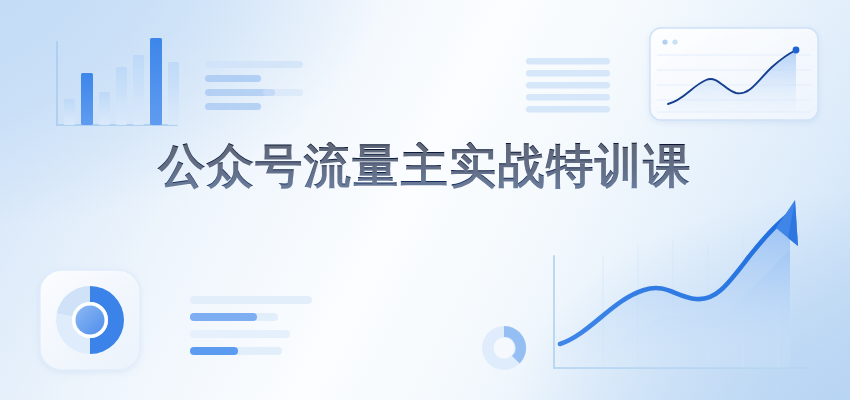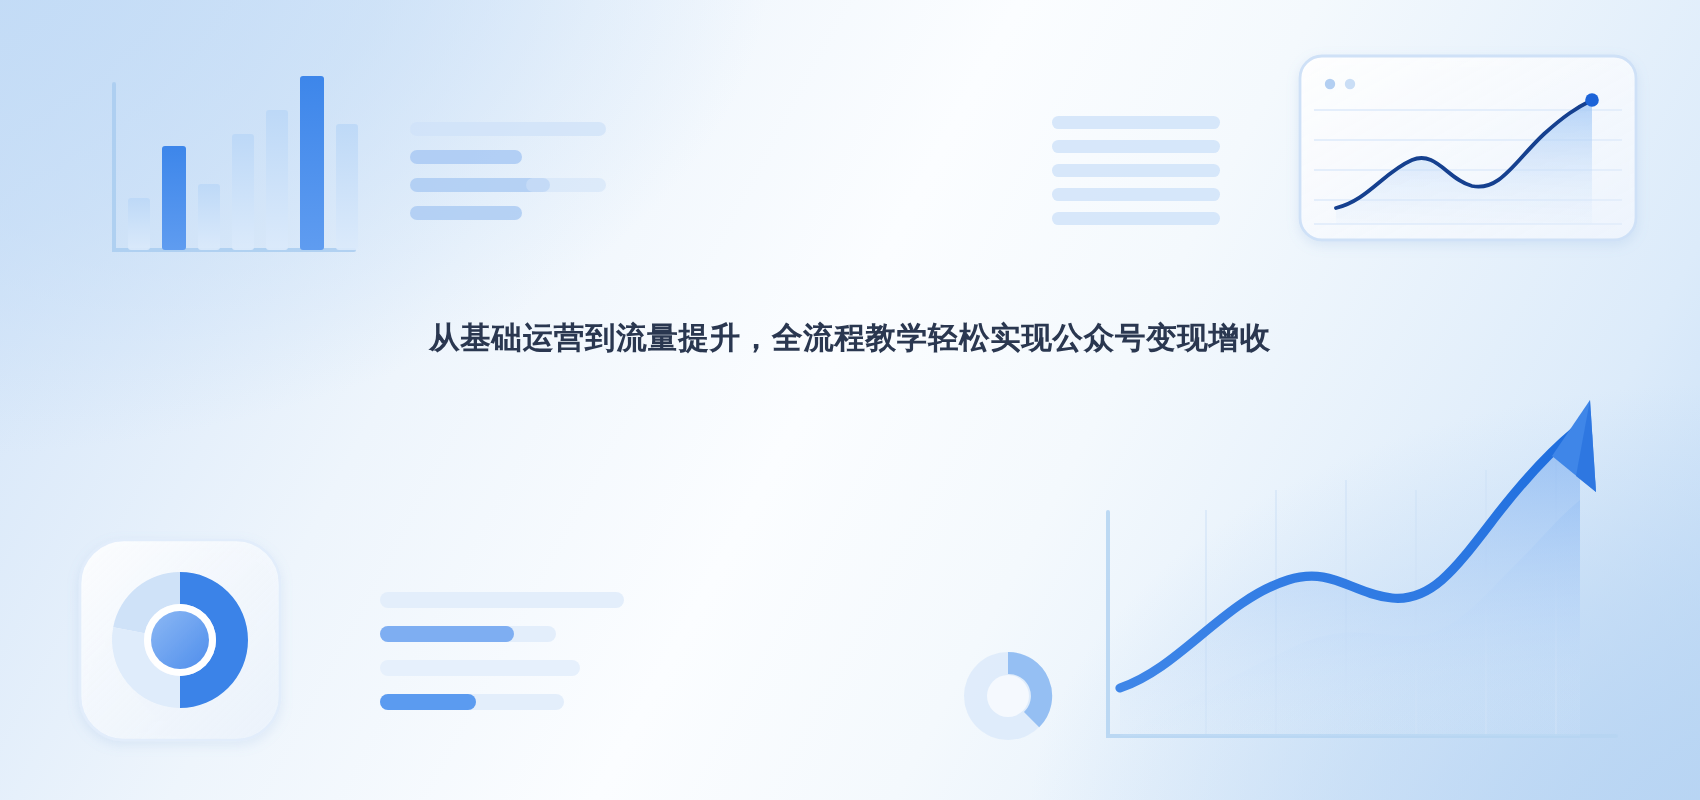--- a/index.html
+++ b/index.html
@@ -176,16 +176,16 @@
       <path d="M560 344 C590 334 612 300 644 290 C666 283 676 297 696 299 C716 301 728 284 748 258 C762 240 775 224 790 212 L790 368 L560 368 Z" fill="url(#areaFillBig)"></path>
 
       <path d="M560 344 C590 334 612 300 644 290 C666 283 676 297 696 299 C716 301 728 284 748 258 C762 240 775 226 787 216" fill="none" stroke="url(#arrowStroke)" stroke-width="4.6" stroke-linecap="round"></path>
 
       <path d="M795 200 L798 246 L776 228 Z" fill="#3f86e8"></path>
       <path d="M795 200 L798 246 L788 238 Z" fill="#2c74df" opacity="0.85"></path>
     </g>
   </svg>
 
   <div class="text-block">
-    <div class="subtitle">从基础运营到流量提升，全流程教学轻松实现公众号变现增收</div>
+    <div class="title">公众号流量主实战特训课</div>
   </div>
 
 </div>
 
 </body></html>

